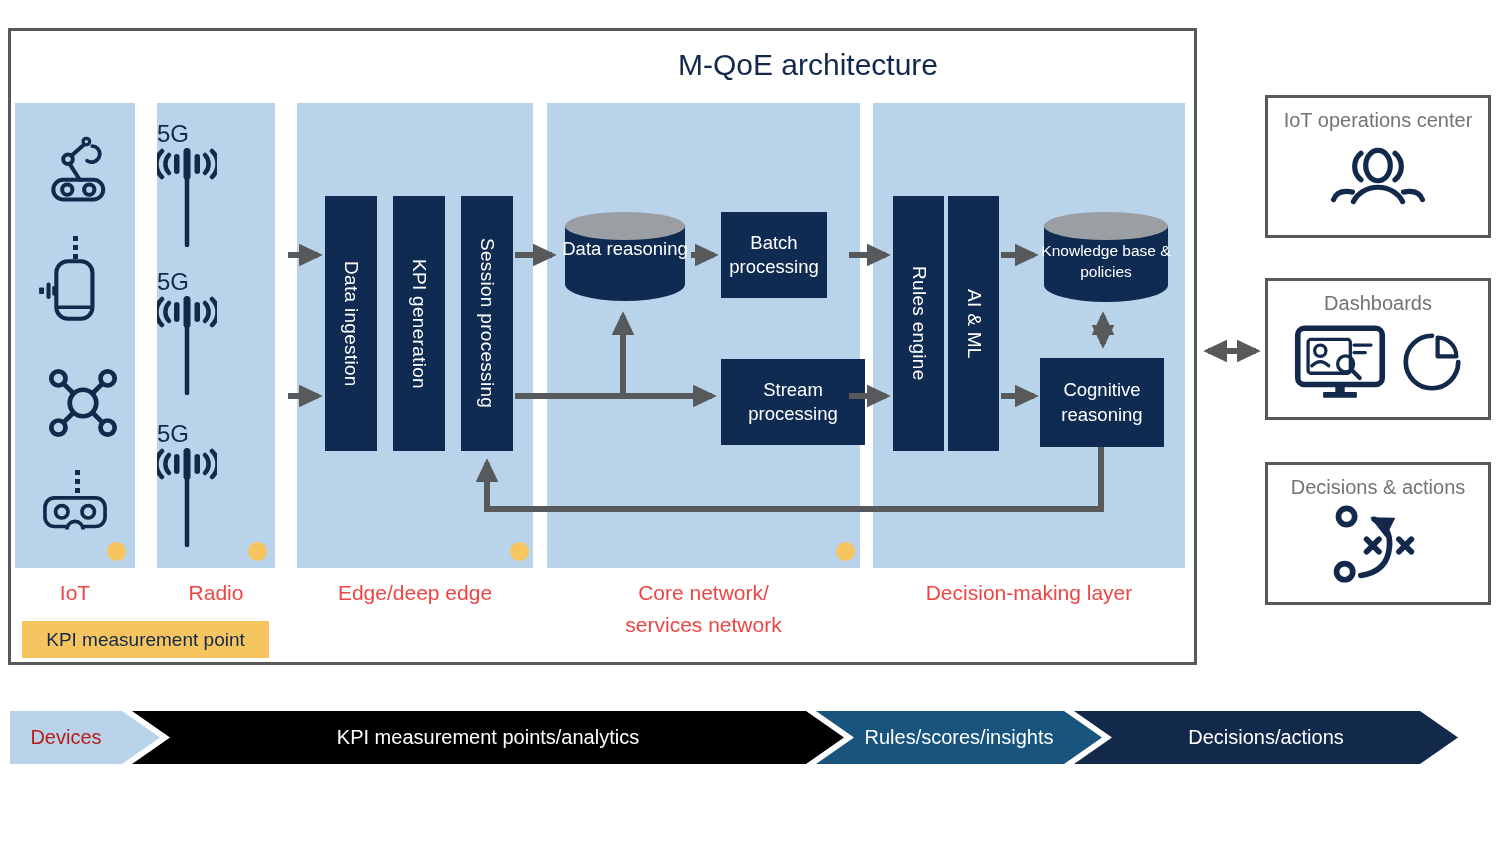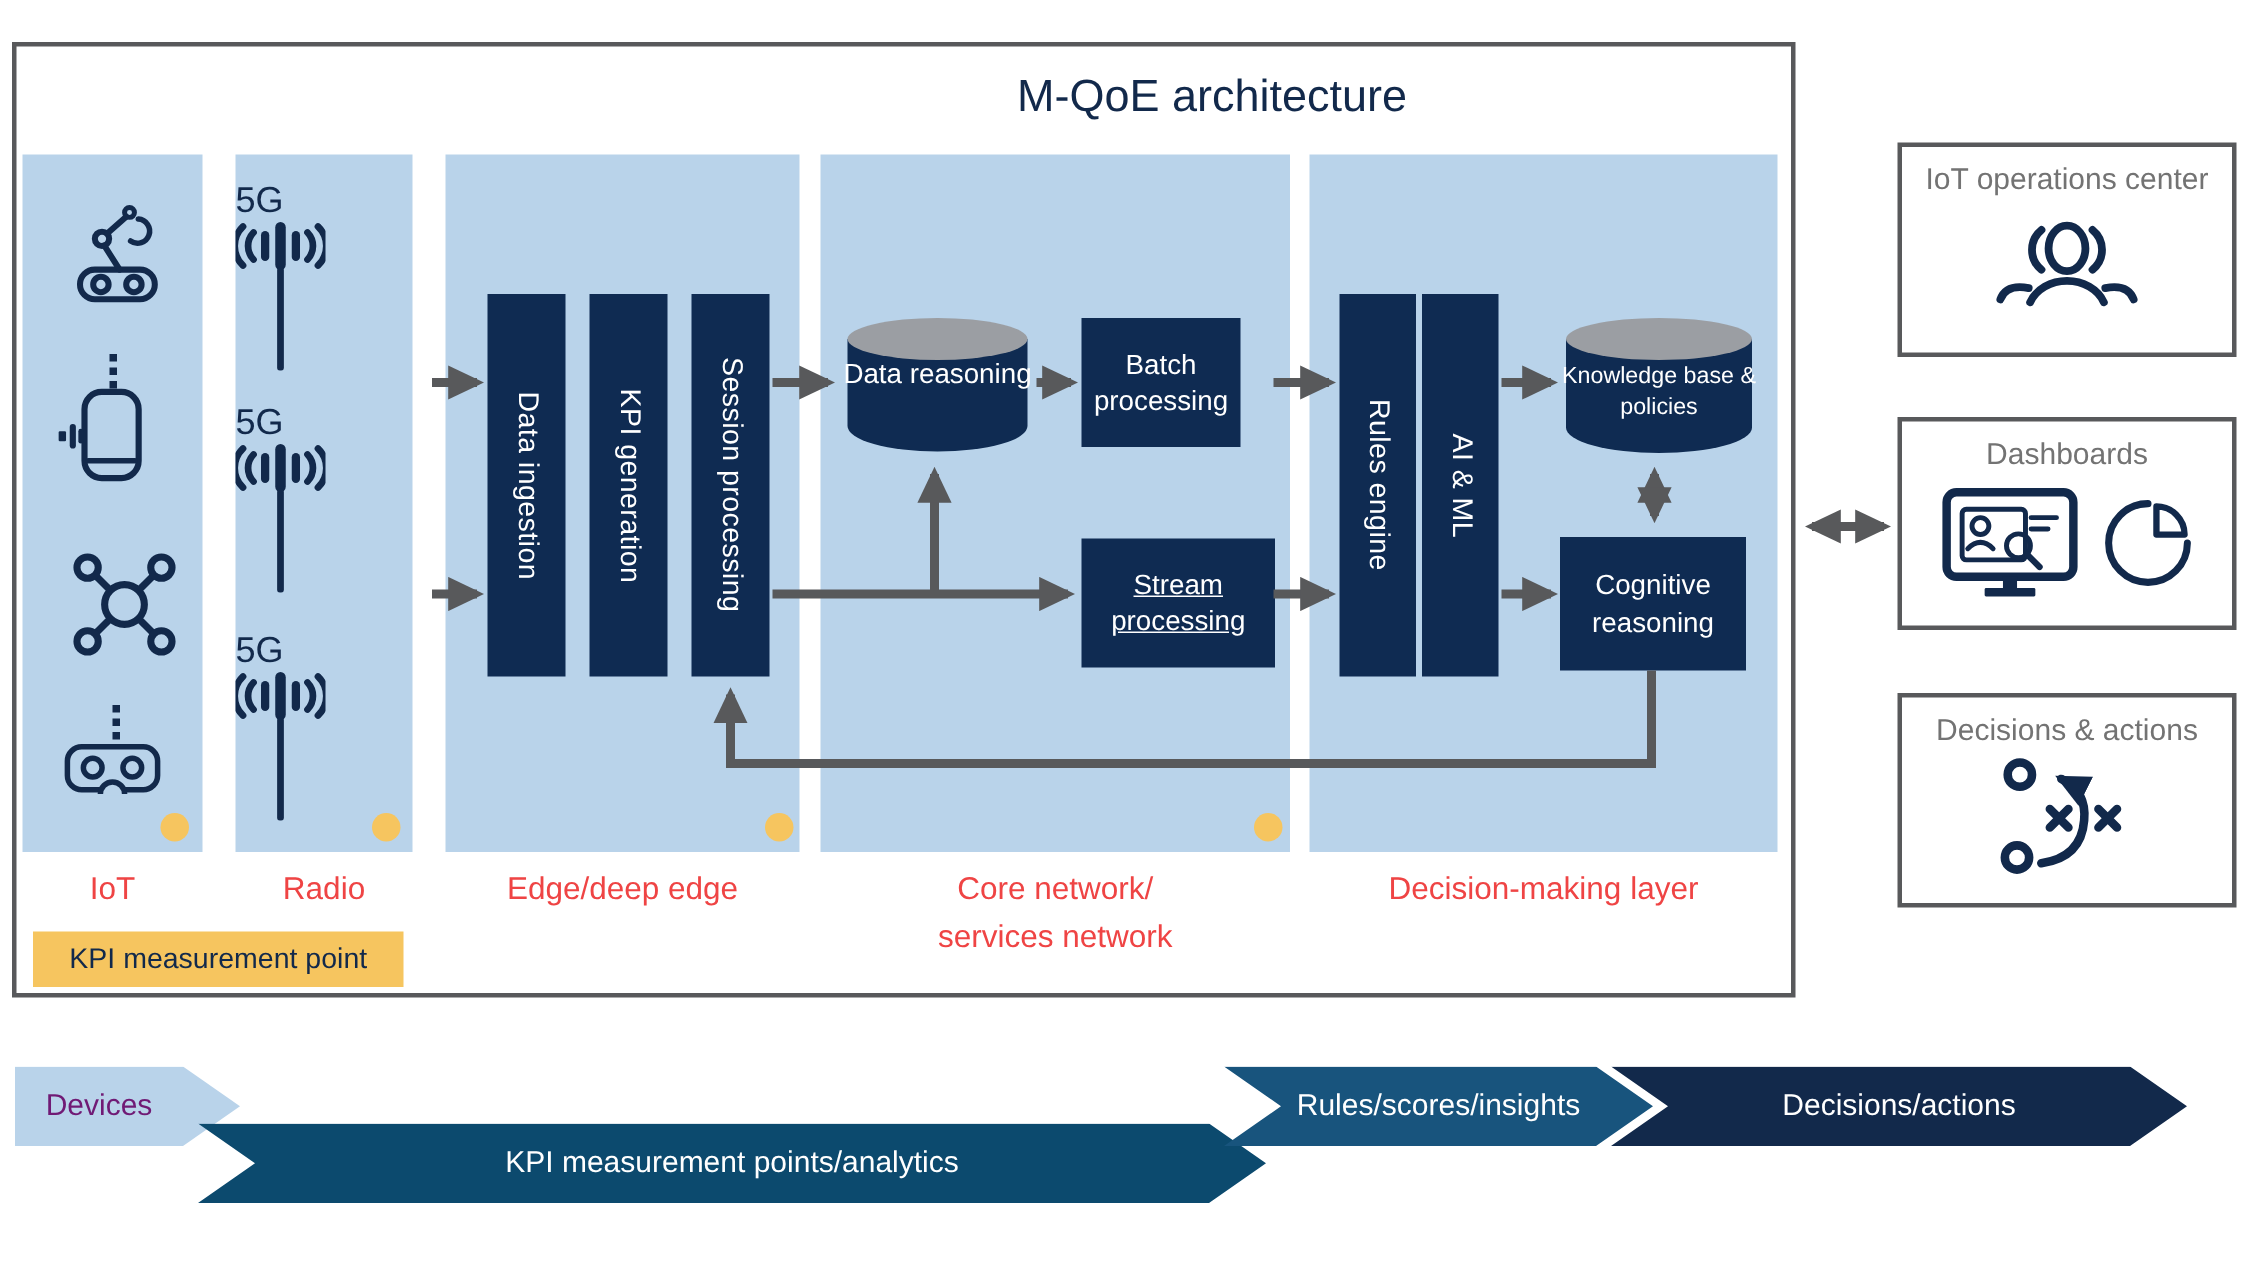--- a/index.html
+++ b/index.html
@@ -175,21 +175,21 @@
   <div class="cyl" style="left:562px;top:210px;width:126px;height:96px;">
     <svg viewBox="0 0 126 96" preserveAspectRatio="none">
       <path d="M3,16 L3,74 A60,17 0 0 0 123,74 L123,16 Z" fill="#0F2B52"></path>
       <ellipse cx="63" cy="16" rx="60" ry="14" fill="#9B9EA3"></ellipse>
     </svg>
     <div class="cyl-text" style="top:27px;font-size:18.5px;line-height:1.3;">Data reasoning</div>
   </div>
   <div class="pbox" style="left:721px;top:212px;width:106px;height:86px;">
     <span>Batch processing</span>
     </div>
-  <div class="pbox" style="left:721px;top:359px;width:129px;height:86px;text-decoration:underline;">
+  <div class="pbox" style="left:721px;top:359px;width:144px;height:86px;">
     <span>Stream processing</span>
     </div>
 
   <div class="vbox" style="left:893px;width:51px;">
     <span class="vtext">Rules engine</span>
     </div>
   <div class="vbox" style="left:948px;width:51px;">
     <span class="vtext">AI &amp; ML</span>
     </div>
   <div class="cyl" style="left:1041px;top:210px;width:130px;height:97px;">
@@ -274,24 +274,24 @@
           <circle cx="15" cy="70" r="8.5"></circle>
         <path d="M38,36 l13,13"></path>
           <path d="M51,36 l-13,13"></path>
         <path d="M72,36 l13,13"></path>
           <path d="M85,36 l-13,13"></path>
         <path d="M32,74 Q60,70 62,44 Q64,24 46,15" marker-end="url(#sah)"></path>
       </g>
     </svg>
   </div>
 
-  <div class="flow-seg chev-first" style="left:10px;width:150px;background:#B9D3EA;color:#701a75;padding-right:38px;box-sizing:border-box;">
+  <div class="flow-seg chev-first" style="left:10px;width:150px;background:#B9D3EA;color:#b91c1c;padding-right:38px;box-sizing:border-box;">
     <span>Devices</span>
     </div>
-  <div class="flow-seg chev" style="left:132px;width:712px;background:#0c4a6e;margin-top:38px;">
+  <div class="flow-seg chev" style="left:132px;width:712px;background:#000000;">
     <span>KPI measurement points/analytics</span>
     </div>
   <div class="flow-seg chev" style="left:816px;width:286px;background:#18547D;">
     <span>Rules/scores/insights</span>
     </div>
   <div class="flow-seg chev" style="left:1074px;width:384px;background:#12294B;">
     <span>Decisions/actions</span>
     </div>
 
   <svg class="arrows" width="1500" height="844" viewBox="0 0 1500 844">

